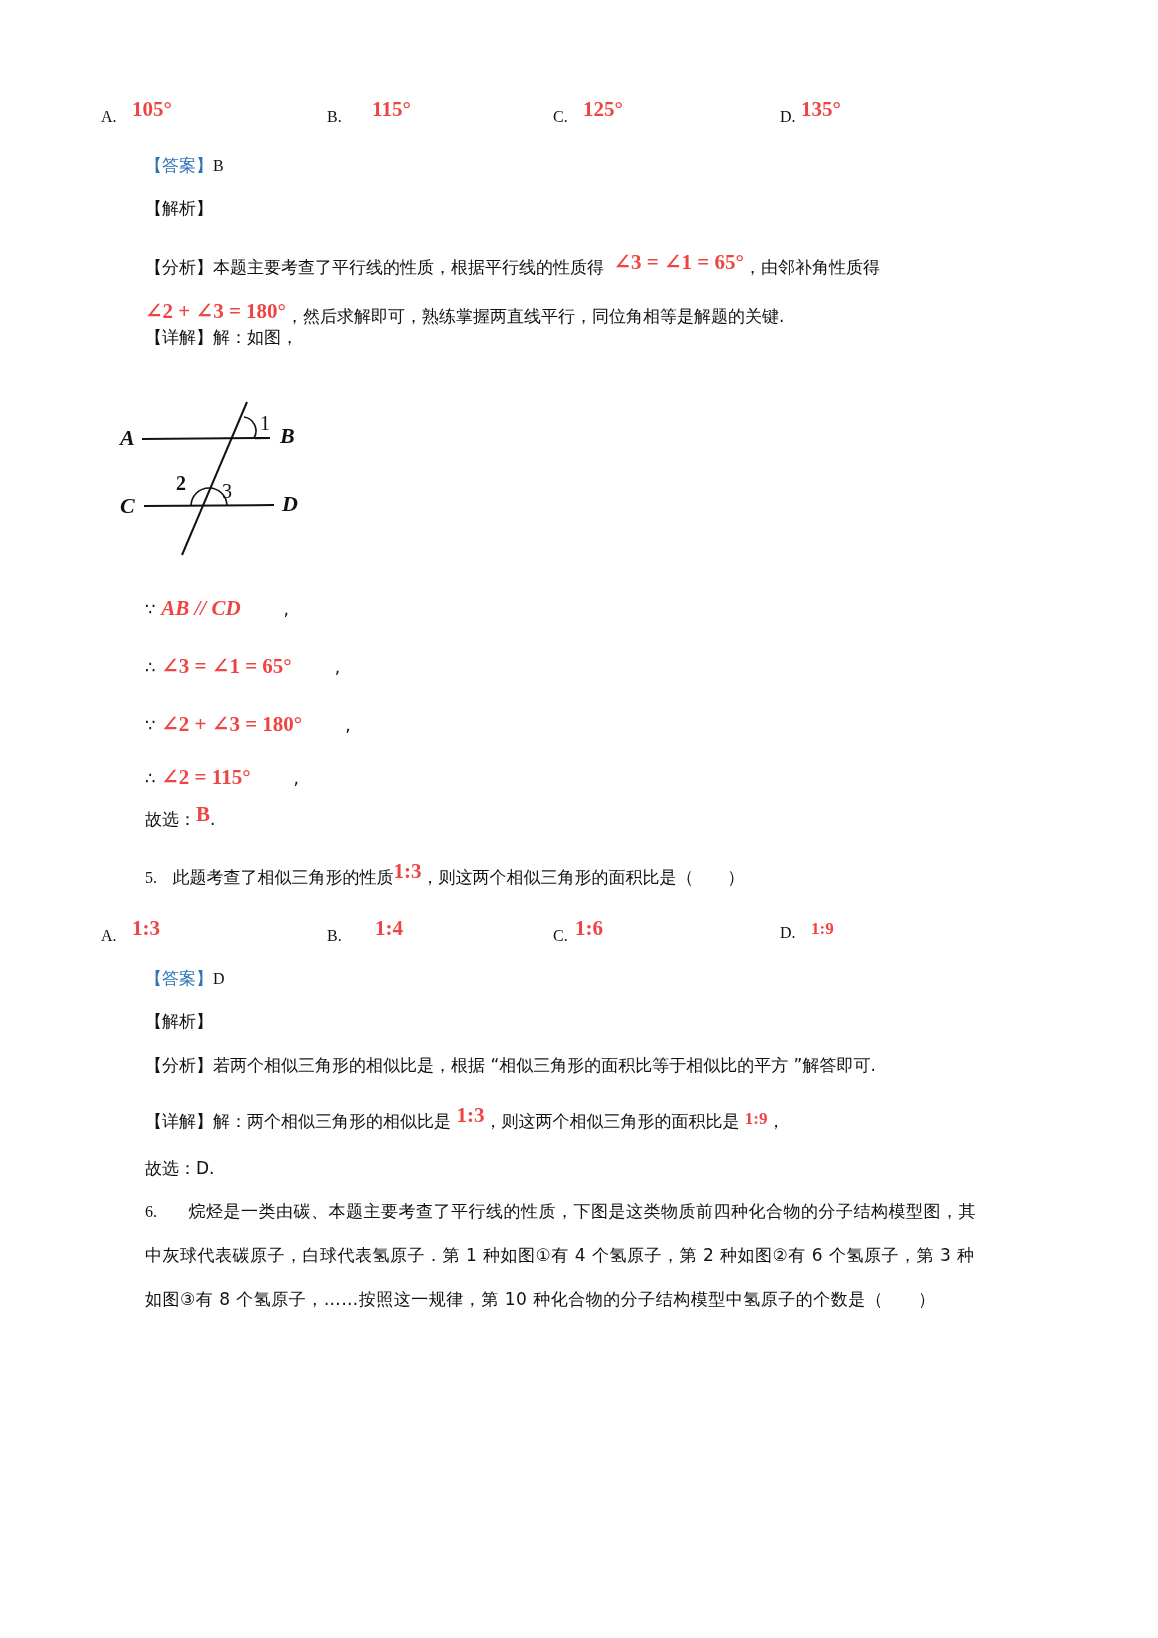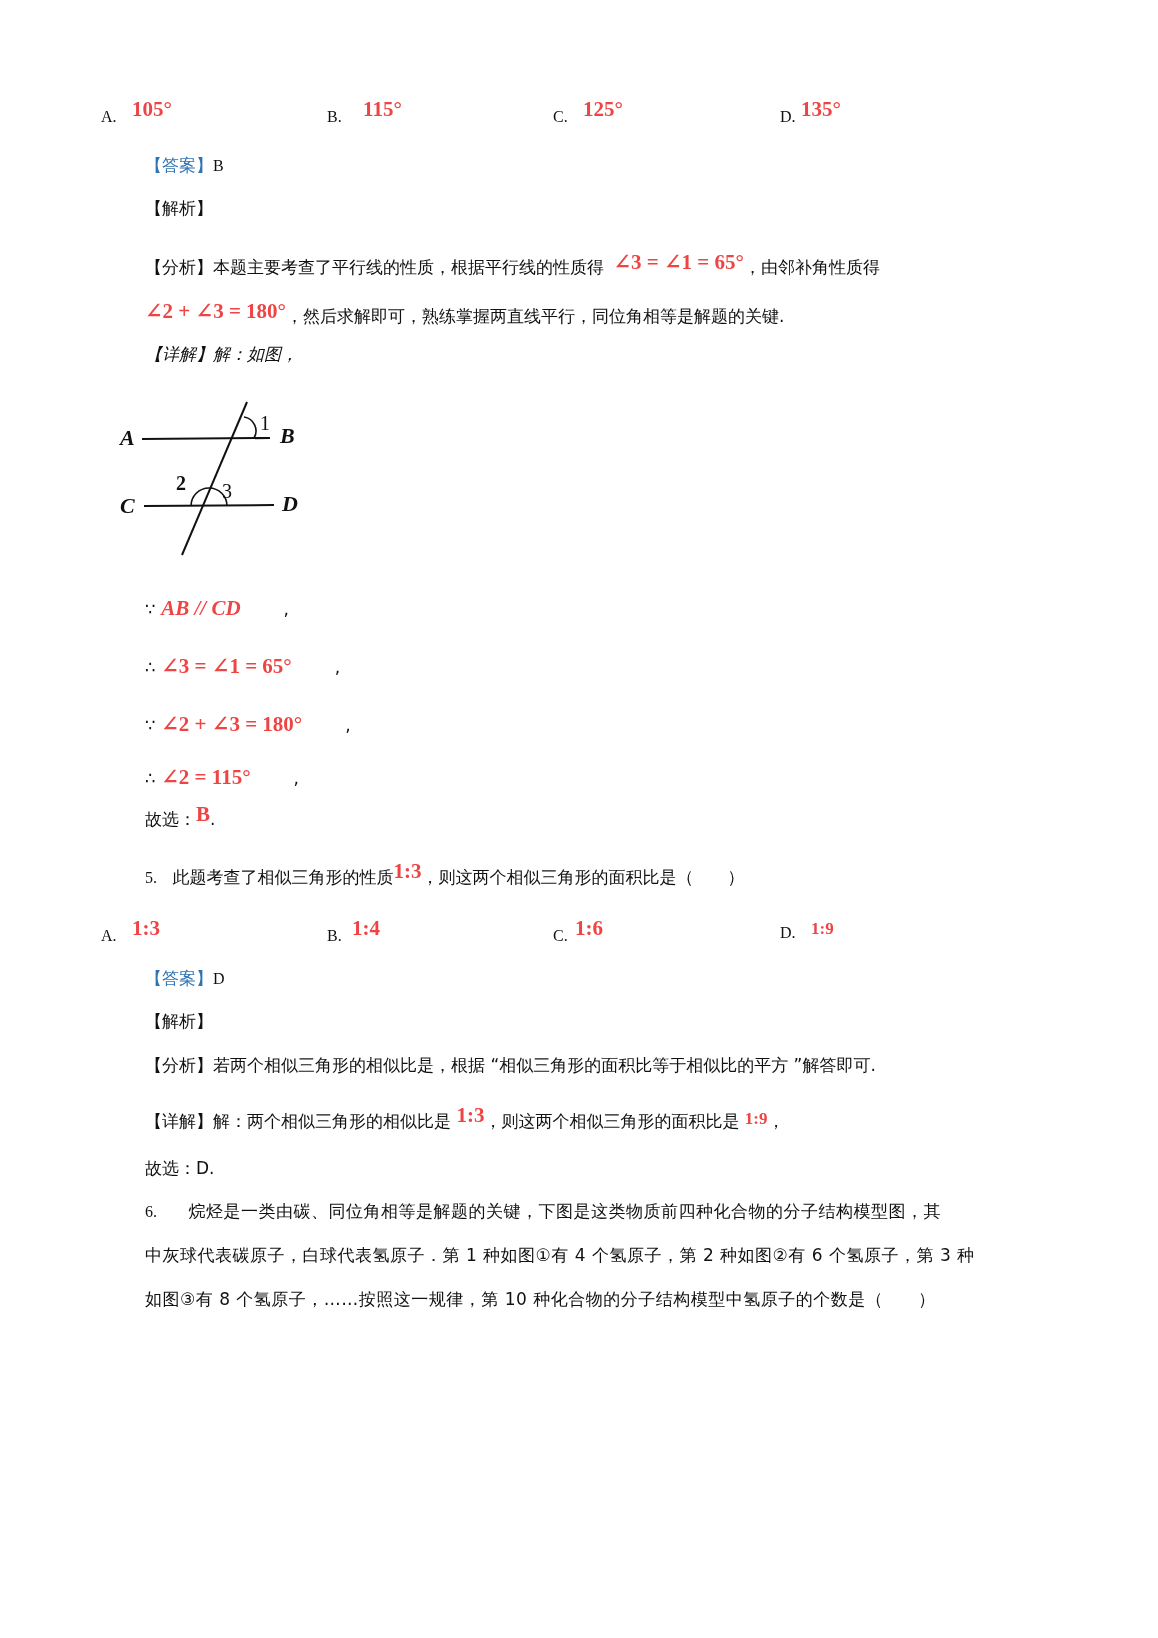--- a/index.html
+++ b/index.html
@@ -16,21 +16,21 @@
 </head>
 <body>
 
 <div>
   <div class="abs" style="left:101px;top:103px;">
     <span class="opt-letter">A.</span>
     <span class="math" style="margin-left:10px;position:relative;top:-6px;">105°</span>
   </div>
   <div class="abs" style="left:327px;top:103px;">
     <span class="opt-letter">B.</span>
-    <span class="math" style="margin-left:16px;position:relative;top:-6px;">115°</span>
+    <span class="math" style="margin-left:25px;position:relative;top:-6px;">115°</span>
   </div>
   <div class="abs" style="left:553px;top:103px;">
     <span class="opt-letter">C.</span>
     <span class="math" style="margin-left:10px;position:relative;top:-6px;text-align:right;">125°</span>
   </div>
   <div class="abs" style="left:780px;top:103px;">
     <span class="opt-letter">D.</span>
     <span class="math" style="position:relative;top:-6px;">135°</span>
   </div>
 </div>
@@ -43,21 +43,21 @@
 
 <div class="abs body" style="left:102px;top:253px;">
   <span>【分析】</span><span>本题主要考查了平行线的性质，根据平行线的性质得</span>
   <span class="math" style="position:relative;top:-4px;margin-left:4px;">∠3 = ∠1 = 65°</span><span>，由邻补角性质得</span>
 </div>
 
 <div class="abs body" style="left:102px;top:302px;">
   <span class="math" style="position:relative;top:-4px;">∠2 + ∠3 = 180°</span><span>，然后求解即可，熟练掌握两直线平行，同位角相等是解题的关键.</span>
 </div>
 
-<div class="abs body" style="left:102px;top:343px;font-style:italic;">
+<div class="abs body" style="left:102px;top:326px;">
   <span>【详解】</span><span>解：如图，</span>
 </div>
 
 <svg class="abs" style="left:110px;top:395px;" width="210" height="165" viewBox="0 0 210 165">
   <line x1="32" y1="44" x2="160" y2="43" stroke="#111" stroke-width="2"></line>
   <line x1="34" y1="111" x2="164" y2="110" stroke="#111" stroke-width="2"></line>
   <line x1="137" y1="7" x2="72" y2="160" stroke="#111" stroke-width="2"></line>
   <path d="M 134 22 A 14 14 0 0 1 144 43" fill="none" stroke="#111" stroke-width="1.6"></path>
   <path d="M 81 111 A 16 16 0 0 1 117 111" fill="none" stroke="#111" stroke-width="1.6"></path>
   <text x="10" y="50" font-family="Liberation Serif, serif" font-style="italic" font-weight="bold" font-size="22" fill="#111">A</text>
@@ -95,21 +95,21 @@
   <span style="margin-left:10px;">此题考查了相似三角形的性质</span><span class="math" style="position:relative;top:-5px;">1:3</span><span>，则这两个相似三角形的面积比是（　　）</span>
 </div>
 
 <div>
   <div class="abs" style="left:101px;top:922px;">
     <span class="opt-letter">A.</span>
     <span class="math" style="margin-left:10px;position:relative;top:-6px;">1:3</span>
   </div>
   <div class="abs" style="left:327px;top:922px;">
     <span class="opt-letter">B.</span>
-    <span class="math" style="margin-left:5px;position:relative;top:-6px;">1:4</span>
+    <span class="math" style="margin-left:28px;position:relative;top:-6px;">1:4</span>
   </div>
   <div class="abs" style="left:553px;top:922px;">
     <span class="opt-letter">C.</span>
     <span class="math" style="margin-left:2px;position:relative;top:-6px;">1:6</span>
   </div>
   <div class="abs" style="left:780px;top:922px;">
     <span class="opt-letter">D.</span>
     <span class="math" style="margin-left:10px;position:relative;top:-4px;font-size:17px;">1:9</span>
   </div>
 </div>
@@ -127,16 +127,16 @@
 <div class="abs body" style="left:102px;top:1108px;">
   <span>【详解】</span><span>解：两个相似三角形的相似比是</span>
   <span class="math" style="position:relative;top:-5px;">1:3</span><span>，则这两个相似三角形的面积比是</span>
   <span class="math" style="position:relative;top:-3px;font-size:17px;">1:9</span><span>，</span>
 </div>
 
 <div class="abs body" style="left:102px;top:1157px;">故选：D.</div>
 
 <div class="abs body" style="left:102px;top:1200px;">
   <span class="opt-letter">6.</span>
-  <span style="margin-left:26px;letter-spacing:0.5px;">烷烃是一类由碳、同位角相等是解题的关键，下图是这类物质前四种化合物的分子结构模型图，其</span>
+  <span style="margin-left:26px;letter-spacing:0.5px;">烷烃是一类由碳、本题主要考查了平行线的性质，下图是这类物质前四种化合物的分子结构模型图，其</span>
 </div>
 <div class="abs body" style="left:102px;top:1244px;letter-spacing:0.5px;">中灰球代表碳原子，白球代表氢原子．第  1 种如图①有 4 个氢原子，第 2 种如图②有 6 个氢原子，第 3 种</div>
 <div class="abs body" style="left:102px;top:1288px;letter-spacing:0.5px;">如图③有 8 个氢原子，……按照这一规律，第 10 种化合物的分子结构模型中氢原子的个数是（　　）</div>
 
 </body></html>

